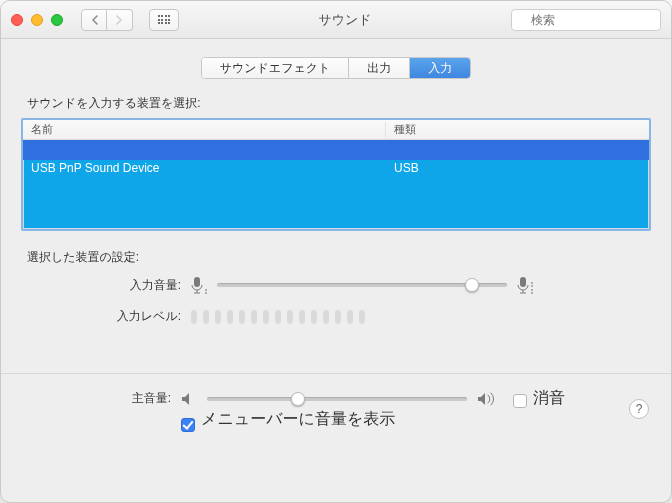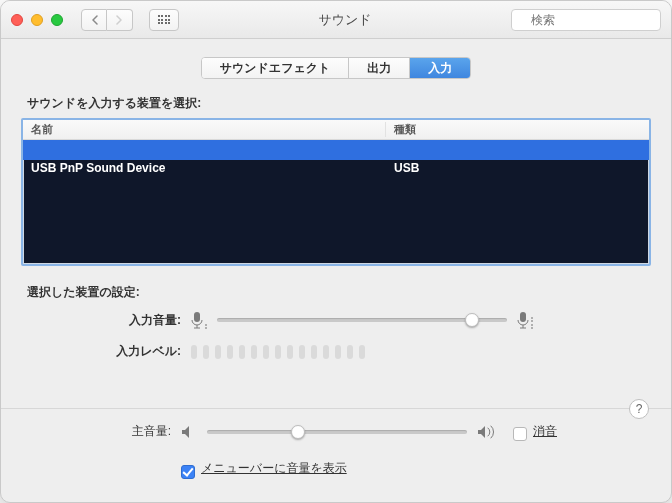--- a/index.html
+++ b/index.html
@@ -49,21 +49,21 @@
   .search {
     width: 150px; height: 22px;
     background: #fff; border: 1px solid #cfcfcf; border-radius: 4px;
     display: flex; align-items: center; padding: 0 14px; gap: 5px;
   }
   .search input {
     flex: 1; border: none; outline: none; font-size: 12px; color: #555; background: transparent;
   }
   .search svg { opacity: .55; }
 
-  .content { padding: 18px 20px 0 20px; font-weight: bold; }
+  .content { padding: 18px 20px 0 20px; }
   .tabs {
     display: flex; justify-content: center; margin-bottom: 16px;
   }
   .tabgroup {
     display: flex; border: 1px solid #c7c7c7; border-radius: 4px; overflow: hidden;
     height: 22px; background: #fff;
   }
   .tab {
     padding: 0 18px; font-size: 12px; color: #333;
     display: flex; align-items: center;
@@ -73,22 +73,22 @@
   .tab:last-child { border-right: none; text-align: center; }
   .tab.active {
     background: linear-gradient(#5aa4ec,#3f86df);
     color: #fff;
   }
 
   .section-label { font-size: 12px; color: #333; margin: 0 0 6px 6px; }
   .device-table {
     border: 2px solid #89b4e6;
     border-radius: 2px;
-    background: #0f172a;
-    height: 148px;
+    background: #0ea5e9;
+    height: 113px;
     overflow: hidden;
     box-shadow: 0 0 0 1px #cfd8e3 inset;
   }
   .dt-head {
     display: flex; font-size: 11px; color: #555;
     background: linear-gradient(#fafafa,#f0f0f0);
     border-bottom: 1px solid #d9d9d9;
     height: 20px; align-items: center;
   }
   .dt-col1 { flex: 0 0 58%; padding-left: 8px; border-right: 1px solid #e2e2e2; }
@@ -146,21 +146,21 @@
     width: 14px; height: 14px; border: 1px solid #b8b8b8; border-radius: 3px;
     background: #fff; display: inline-flex; align-items: center; justify-content: center;
     margin-right: 6px; position: relative; top: 2px;
   }
   .checkbox.checked { background: #3b82f6; border-color: #2f6dd0; }
   .checkbox.checked::after {
     content: ""; position: absolute; left: 3px; top: 0px;
     width: 4px; height: 8px; border: solid #fff; border-width: 0 2px 2px 0;
     transform: rotate(40deg);
   }
-  .cb-label { font-size: 12px; color: #333; text-decoration: underline; }
+  .cb-label { font-size: 16px; color: #333; }
 
   .spk { display:flex; align-items:center; }
 </style>
 </head>
 <body>
 
 <div class="window">
   <div class="titlebar">
     <div class="traffic">
       <div class="tl red"></div>
@@ -288,21 +288,21 @@
       </div>
     </div>
 
     <div style="height:34px"></div>
     <div class="divider"></div>
   </div>
 
   <div class="help">?</div>
 
   <div class="footer">
-    <div class="row" style="margin-bottom:20px">
+    <div class="row" style="margin-bottom:0">
       <div class="row-label" style="width:160px">主音量:</div>
       <div class="row-body">
         <div class="spk">
           <svg width="16" height="14" viewBox="0 0 16 14">
               <path d="M1 5h3l4-4v12l-4-4H1z" fill="#7a7a7a"></path>
             </svg>
         </div>
         <div class="slider" style="max-width:260px">
           <div class="slider-track"></div>
           <div class="slider-thumb" id="thumb-main" style="left: 35%;"></div>

